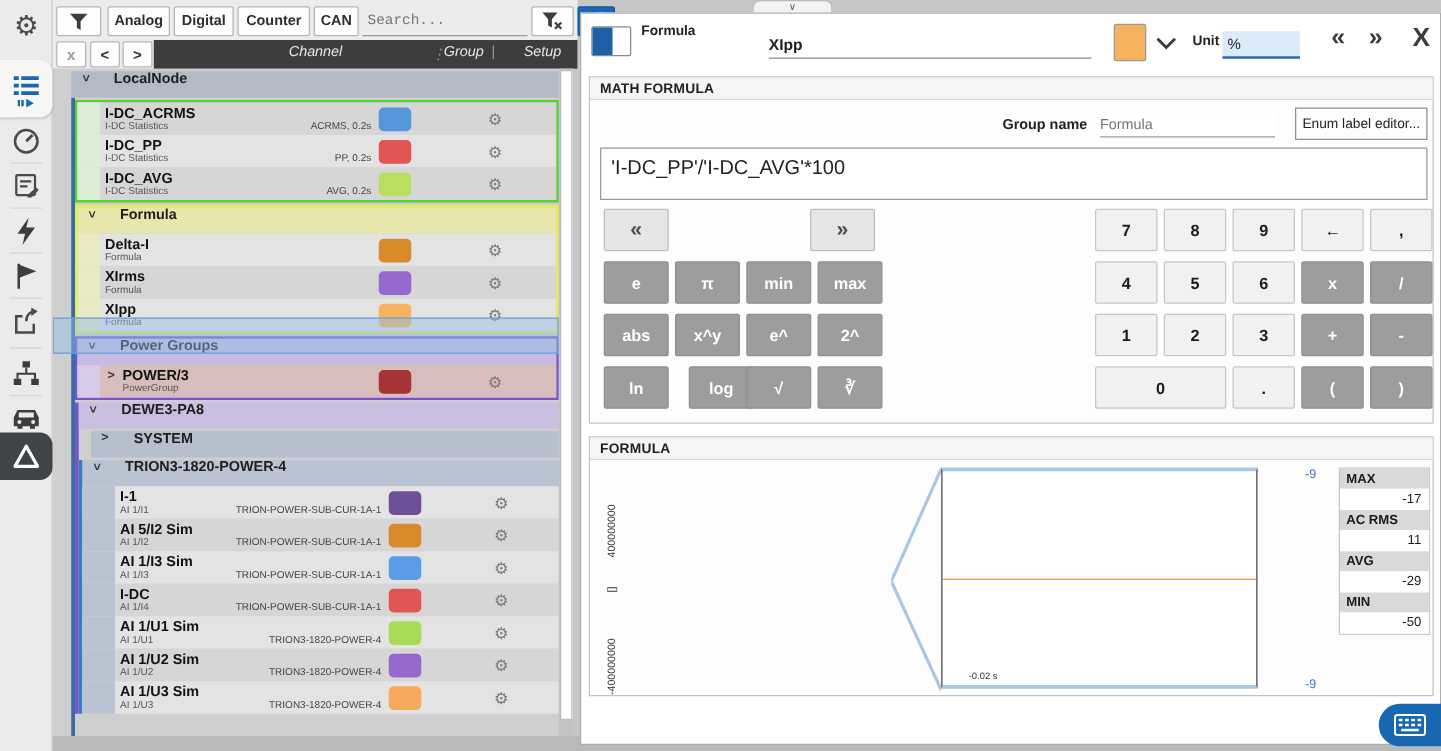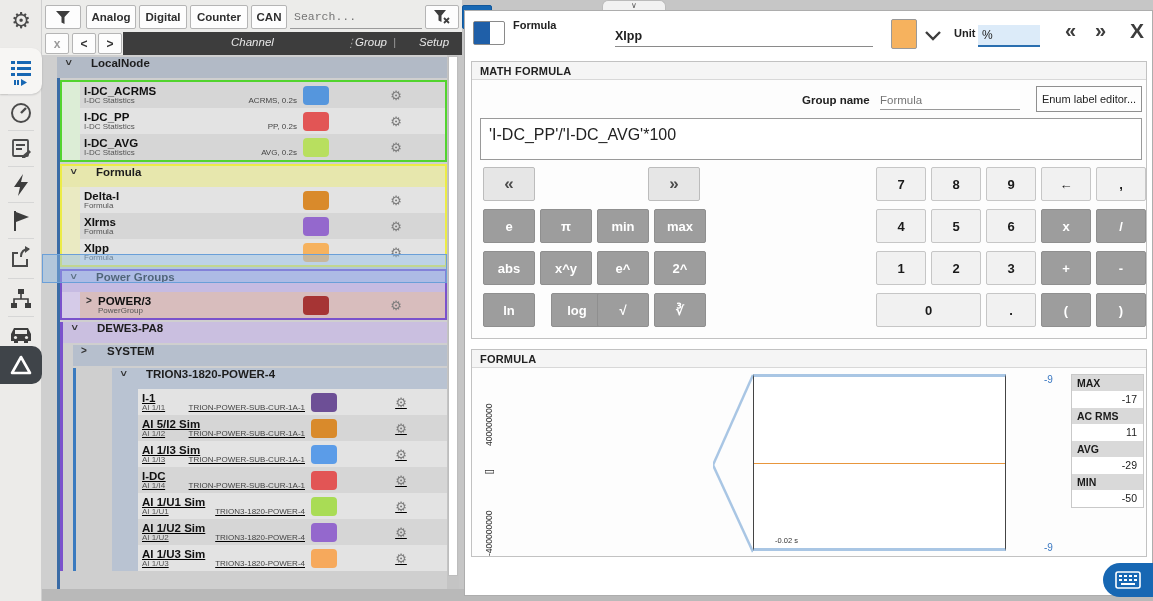--- a/index.html
+++ b/index.html
@@ -36,25 +36,25 @@
   .chev { display:inline-block; font-size:10px; font-weight:bold; color:#333; transform:rotate(90deg); width:10px; text-align:center; }
   .chev.closed { transform:none; }
   .gbox { margin:2px 0 2px 3px; border-width:2px; border-style:solid; }
   .gbox.green  { border-color:#52d42e; } .gbox.green  .ghead { background:#cfe8c6; }
   .gbox.yellow { border-color:#ecec46; } .gbox.yellow .ghead { background:#e7e7ad; }
   .gbox.purple { border-color:#7a52cc; } .gbox.purple .ghead { background:#c6bbe2; }
   .local-head { background:#b2bac6; margin-left:0; }
   .dewe-box { margin:2px 0 0 3px; border-left:3px solid #7a52cc; }
   .dewe-head { background:#cabfe0; }
   .sys-head { background:#b6bfcd; margin:2px 0 2px 10px; }
-  .trion-box { margin-left:10px; border-left:3px solid #3a7abf;padding-left:36px; }
+  .trion-box { border-left:3px solid #3a7abf; }
   .trion-head { background:#b9c3d2; }
   .chrow { height:26px; display:grid; grid-template-columns:18px 1fr 44px 98px; align-items:center; background:#e3e3e3; }
   .chrow:nth-child(odd) { background:#d6d6d6; }
-  .trion-box .chrow { grid-template-columns:26px 1fr 44px 92px;text-decoration:underline; }
+  .trion-box .chrow { grid-template-columns:26px 1fr 44px 92px; }
   .ind { height:26px; }
   .ind.g { background:#dcedd6; } .ind.y { background:#eaeac2; } .ind.p { background:#d5cbe8; } .ind.b { background:#b9c3d2; }
   .pgrow { background:#d8bdbd !important; }
   .cmain { padding-left:4px; line-height:1.05; overflow:hidden; }
   .cname { font-size:11.5px; font-weight:bold; color:#111; white-space:nowrap; display:flex; align-items:center; gap:4px; }
   .csub { display:flex; font-size:8px; color:#555; }
   .cinfo { margin-left:auto; padding-right:6px; color:#444; }
   .swatch { width:26px; height:19px; border-radius:4px; }
   .rowgear { text-align:center; font-size:13px; color:#7c7c7c; }
   .sel-overlay { position:absolute; left:0; top:199px; width:405px; height:29px; background:rgba(142,188,233,.45); border:1px solid #6a9fd8; pointer-events:none; }

